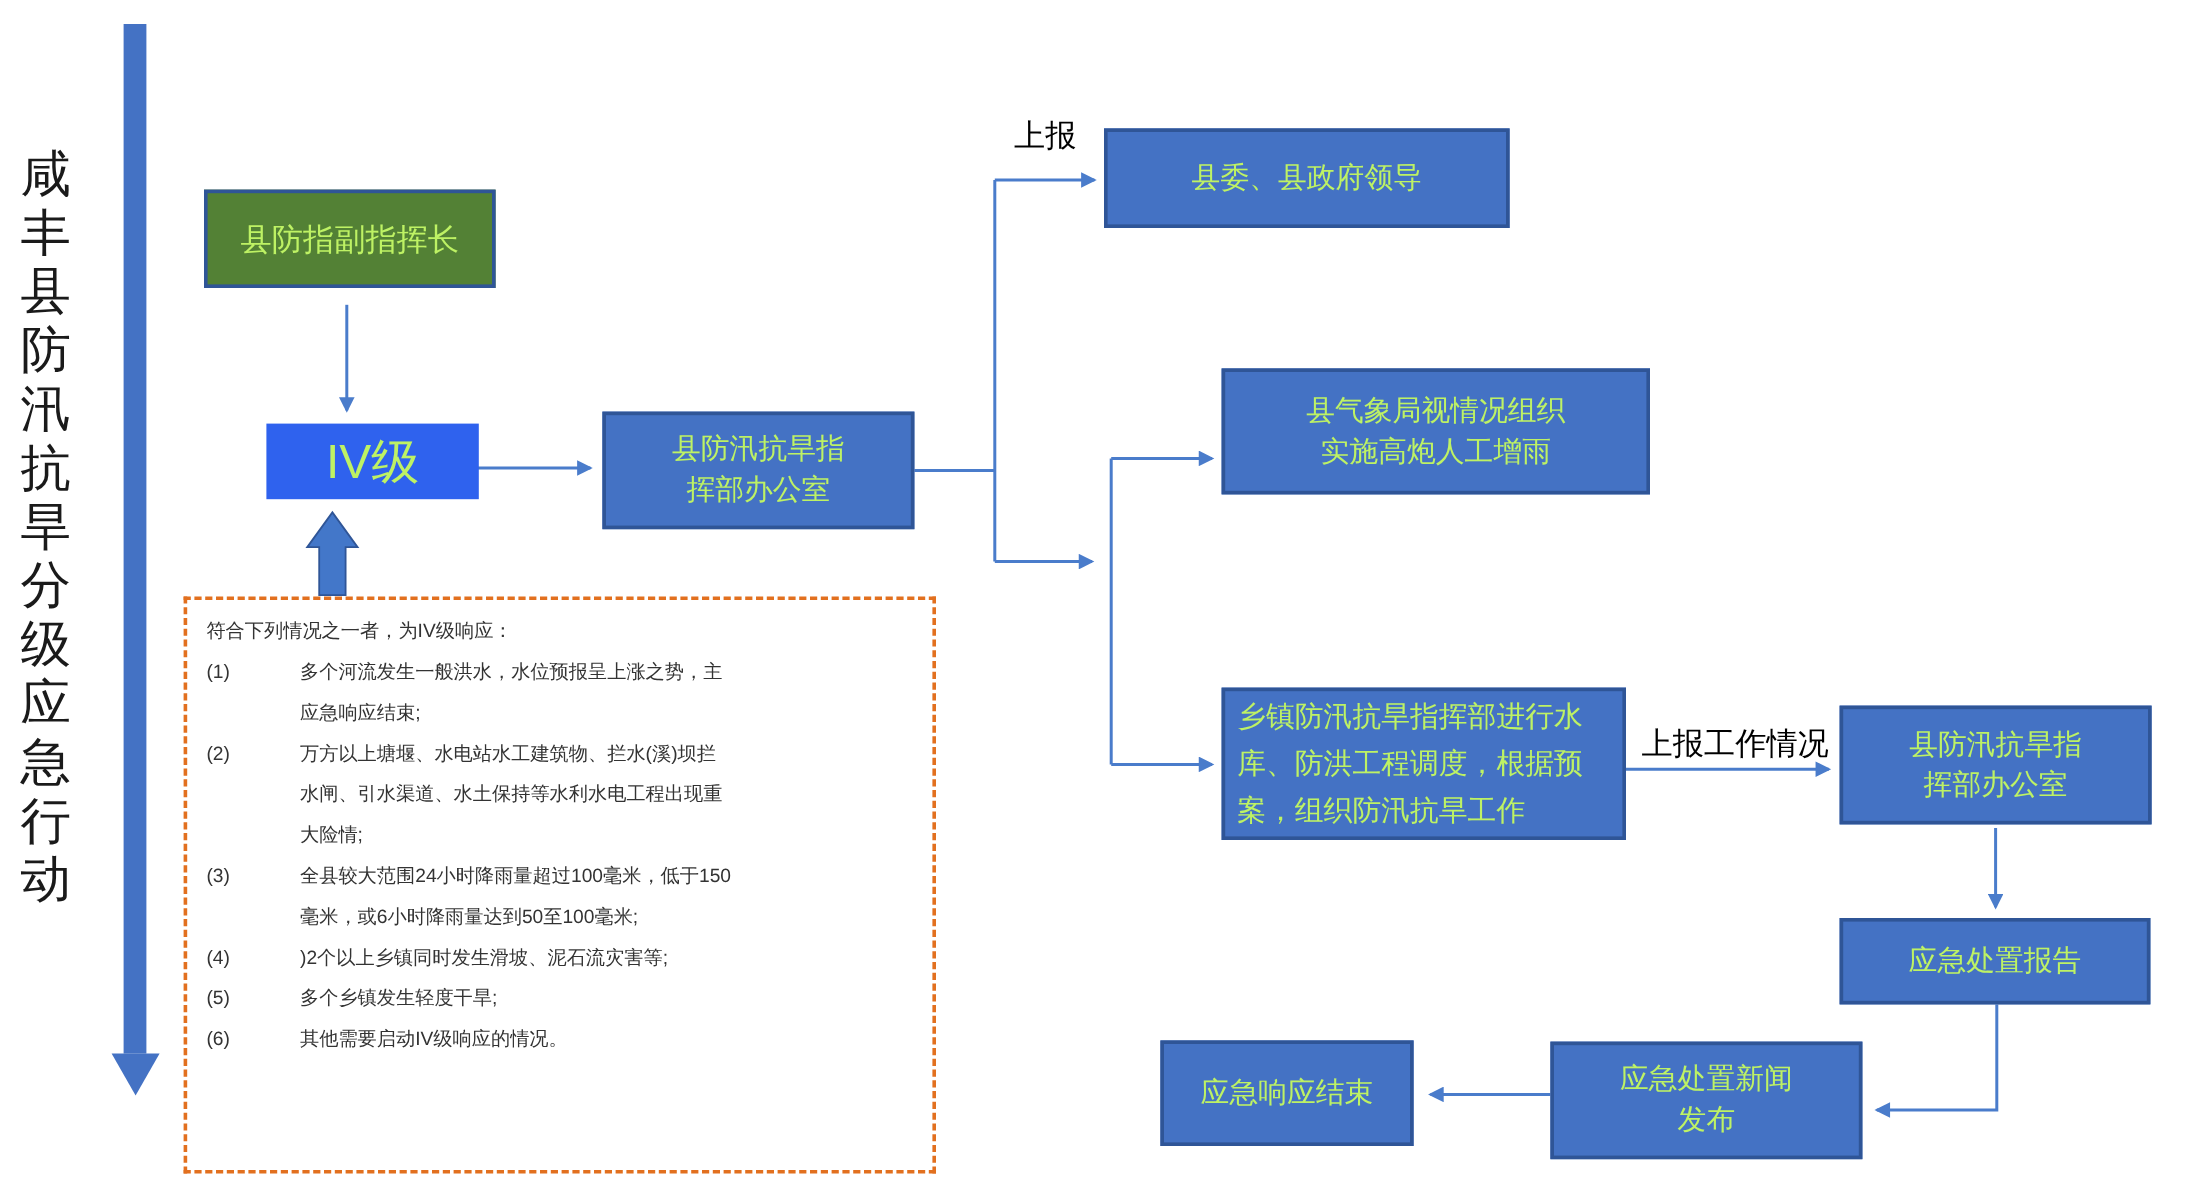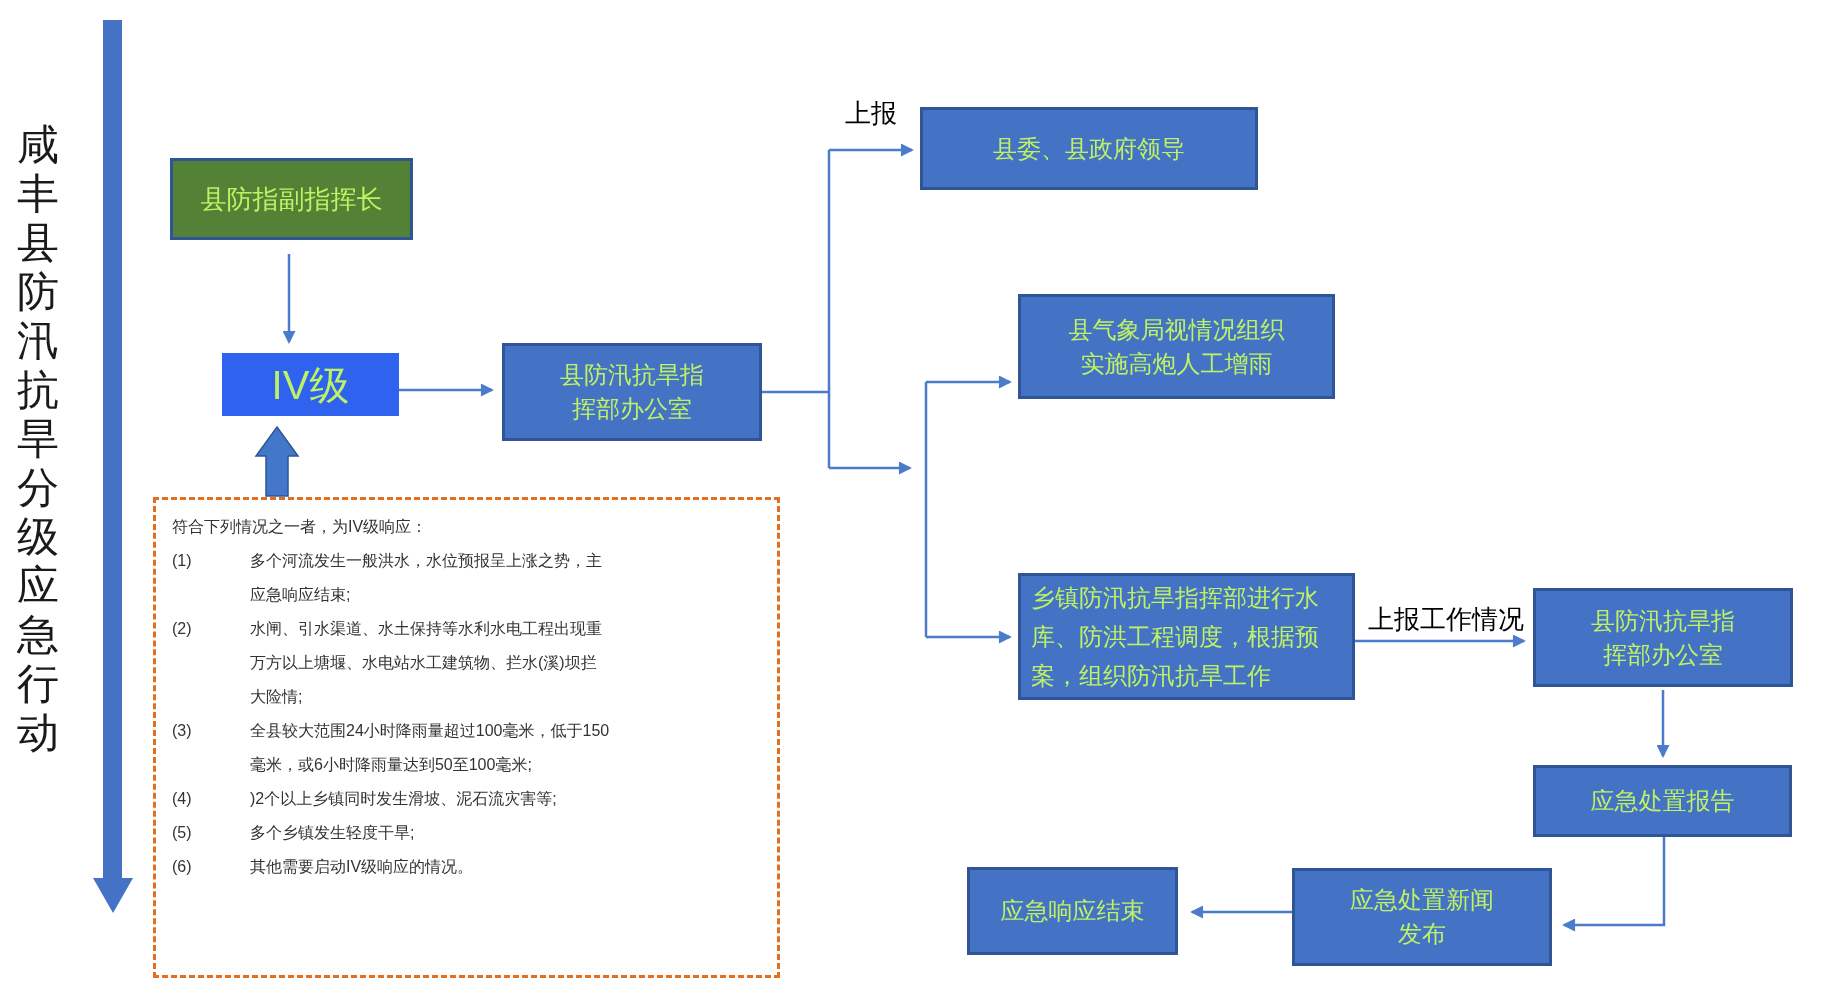--- a/index.html
+++ b/index.html
@@ -109,21 +109,21 @@
 
   <div class="node" style="left:502px;top:343px;width:260px;height:98px;">
     <span>县防汛抗旱指</span>
     <span>挥部办公室</span>
   </div>
 
   <div class="node" style="left:920px;top:107px;width:338px;height:83px;">
     <span>县委、县政府领导</span>
   </div>
 
-  <div class="node" style="left:1018px;top:294px;width:317px;height:105px;">
+  <div class="node" style="left:1018px;top:307px;width:357px;height:105px;">
     <span>县气象局视情况组织</span>
     <span>实施高炮人工增雨</span>
   </div>
 
   <div class="node left-text" style="left:1018px;top:573px;width:337px;height:127px;">
     <span>乡镇防汛抗旱指挥部进行水</span>
     <span>库、防洪工程调度，根据预</span>
     <span>案，组织防汛抗旱工作</span>
   </div>
 
@@ -154,22 +154,22 @@
       <li class="cond-item">
         <span class="cond-num">(1)</span>
         <span class="cond-lines">
           <span>多个河流发生一般洪水，水位预报呈上涨之势，主</span>
           <span>应急响应结束;</span>
         </span>
       </li>
       <li class="cond-item">
         <span class="cond-num">(2)</span>
         <span class="cond-lines">
+          <span>万方以上塘堰、水电站水工建筑物、拦水(溪)坝拦</span>
           <span>水闸、引水渠道、水土保持等水利水电工程出现重</span>
-          <span>万方以上塘堰、水电站水工建筑物、拦水(溪)坝拦</span>
           <span>大险情;</span>
         </span>
       </li>
       <li class="cond-item">
         <span class="cond-num">(3)</span>
         <span class="cond-lines">
           <span>全县较大范围24小时降雨量超过100毫米，低于150</span>
           <span>毫米，或6小时降雨量达到50至100毫米;</span>
         </span>
       </li>

